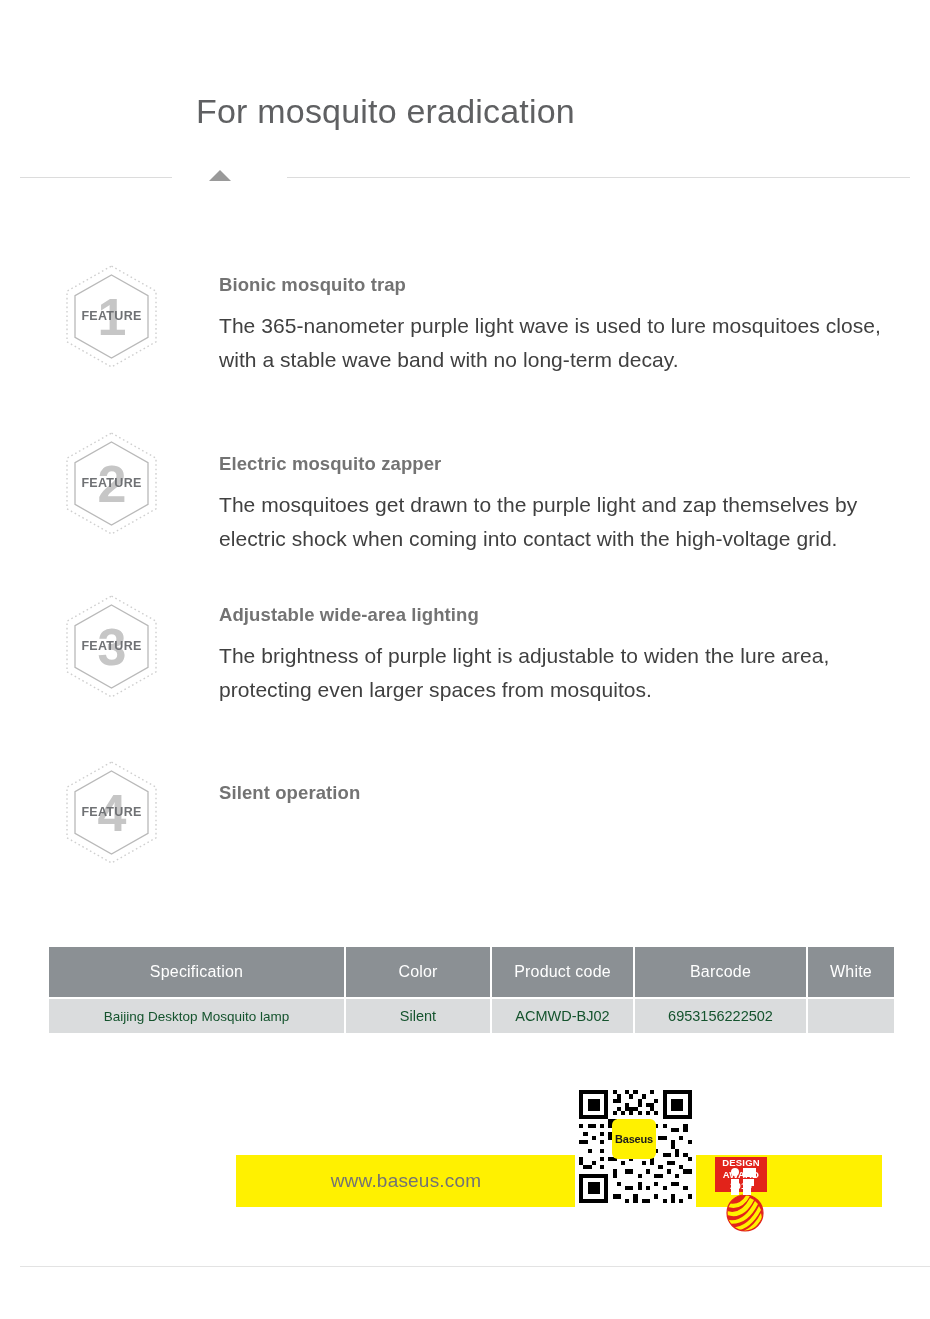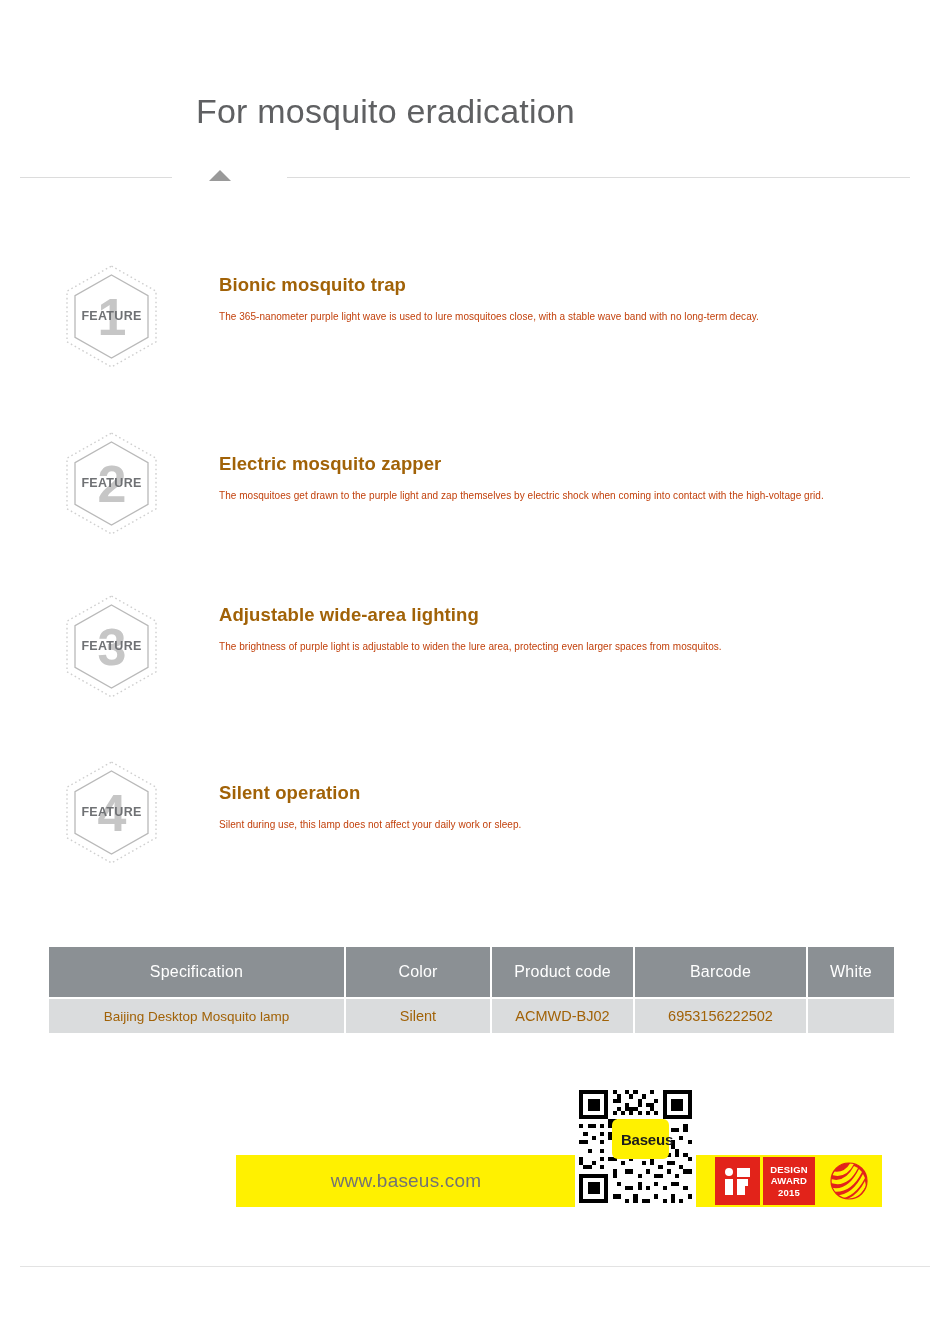--- a/index.html
+++ b/index.html
@@ -111,28 +111,28 @@
 
   .feature-text {
     position: absolute;
     left: 219px;
     top: 0;
     width: 680px;
   }
   .feature-title {
     font-size: 18.5px;
     font-weight: 700;
-    color: #a16207;
+    color: #737373;
     margin: 0 0 13px 0;
     letter-spacing: 0.1px;
   }
   .feature-desc {
-    font-size: 10px;
+    font-size: 21px;
     font-weight: 400;
-    color: #c2410c;
+    color: #404040;
     line-height: 1.62;
     margin: 0;
     letter-spacing: 0.05px;
   }
 
   
   .spec-table {
     position: absolute;
     left: 47px;
     top: 945px;
@@ -147,21 +147,21 @@
     font-size: 16px;
     font-weight: 400;
     height: 34px;
     text-align: center;
     vertical-align: middle;
     padding: 8px;
     letter-spacing: 0.2px;
   }
   .spec-table td {
     background: #dadcdd;
-    color: #a16207;
+    color: #14532d;
     font-size: 13.5px;
     font-weight: 400;
     height: 34px;
     text-align: center;
     vertical-align: middle;
     padding: 0;
   }
   .spec-table td.code-cell,
   .spec-table td.barcode-cell,
   .spec-table td.color-cell {
@@ -210,34 +210,34 @@
     position: absolute;
     left: 37px;
     top: 33px;
     width: 44px;
     height: 40px;
     background: #fff100;
     border-radius: 6px;
     display: flex;
     align-items: center;
     justify-content: center;
-    font-size: 15px;
+    font-size: 11px;
     font-weight: 700;
     color: #1c1c1c;
     letter-spacing: -0.2px;
-    padding-left: 13px;
   }
 
   .badges {
     position: absolute;
     left: 715px;
     top: 1157px;
     height: 48px;
     display: flex;
     align-items: center;
+    flex-direction: column;
   }
   .badge-if {
     width: 45px;
     height: 48px;
     background: #e2231a;
     position: relative;
     margin-right: 3px;
   }
   .if-dot {
     position: absolute;
@@ -379,21 +379,20 @@
       <svg width="97" height="105" viewBox="0 0 97 105">
         <polygon points="48.5,2 93,27.2 93,77.8 48.5,103 4,77.8 4,27.2" fill="none" stroke="#cfcfcf" stroke-width="1.4" stroke-dasharray="1.6 2.8"></polygon>
         <polygon points="48.5,11 85,31.6 85,73.4 48.5,94 12,73.4 12,31.6" fill="none" stroke="#b9b9b9" stroke-width="1.3"></polygon>
       </svg>
     </div>
     <div class="hex-num">4</div>
     <div class="hex-label">FEATURE</div>
   </div>
   <div class="feature-text" style="top:22px;">
     <p class="feature-title">Silent operation</p>
-    <p class="feature-desc">Silent during use, this lamp does not affect your daily work or sleep.</p>
   </div>
 </div>
 
 <table class="spec-table">
   <colgroup>
     <col style="width:295px">
     <col style="width:144px">
     <col style="width:141px">
     <col style="width:171px">
     <col style="width:86px">

